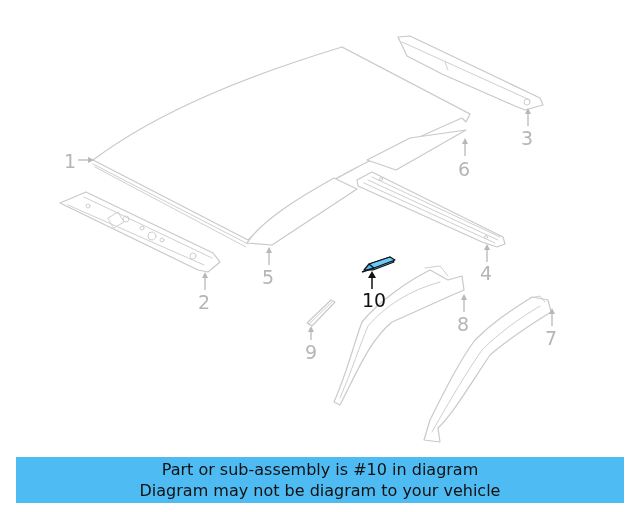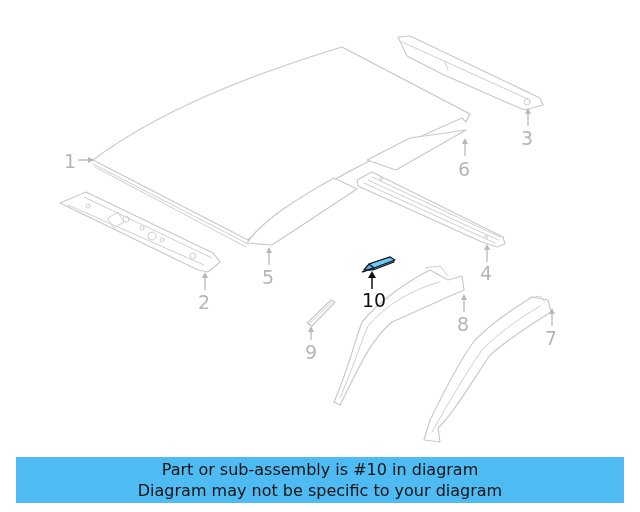--- a/index.html
+++ b/index.html
@@ -129,14 +129,14 @@
   <polygon class="arrowhead" points="311,326 308,332 314,332"></polygon>
   <text class="callout" x="305" y="359">9</text>
 
   <line class="leader-active" x1="372" y1="289" x2="372" y2="276"></line>
   <polygon class="arrowhead-active" points="372,271 368,278 376,278"></polygon>
   <text class="callout-active" x="362" y="307">10</text>
 </svg>
 
 <div id="banner">
   <div>Part or sub-assembly is #10 in diagram</div>
-  <div>Diagram may not be specific to your diagram</div>
+  <div>Diagram may not be diagram to your vehicle</div>
 </div>
 
 </body></html>

